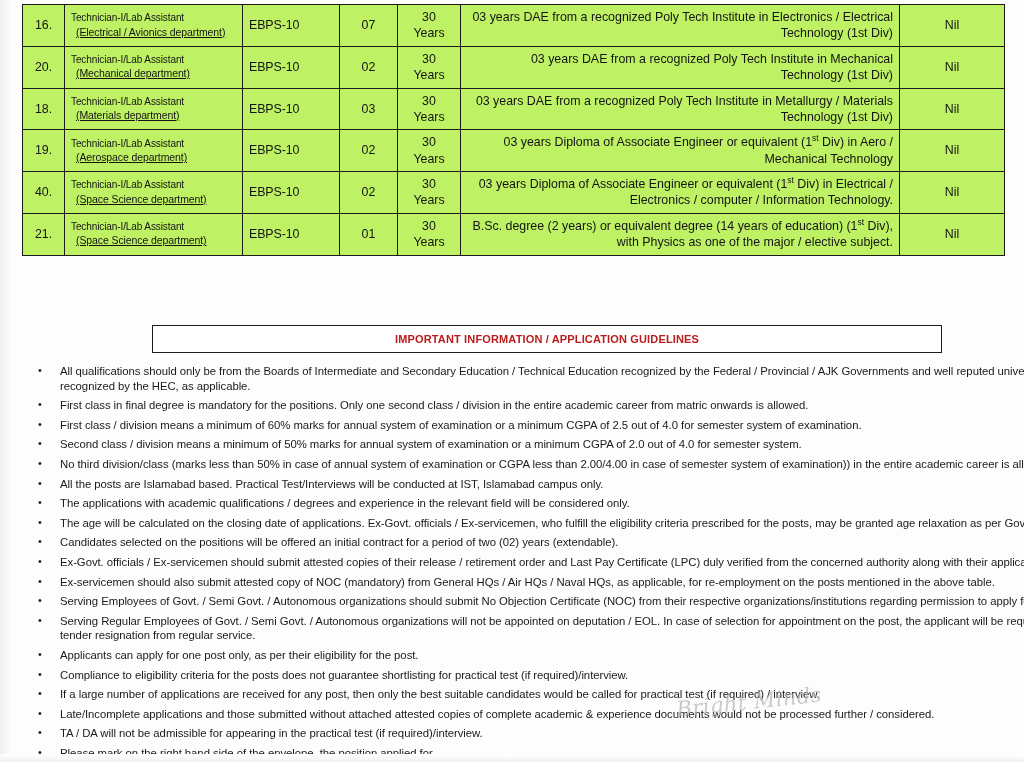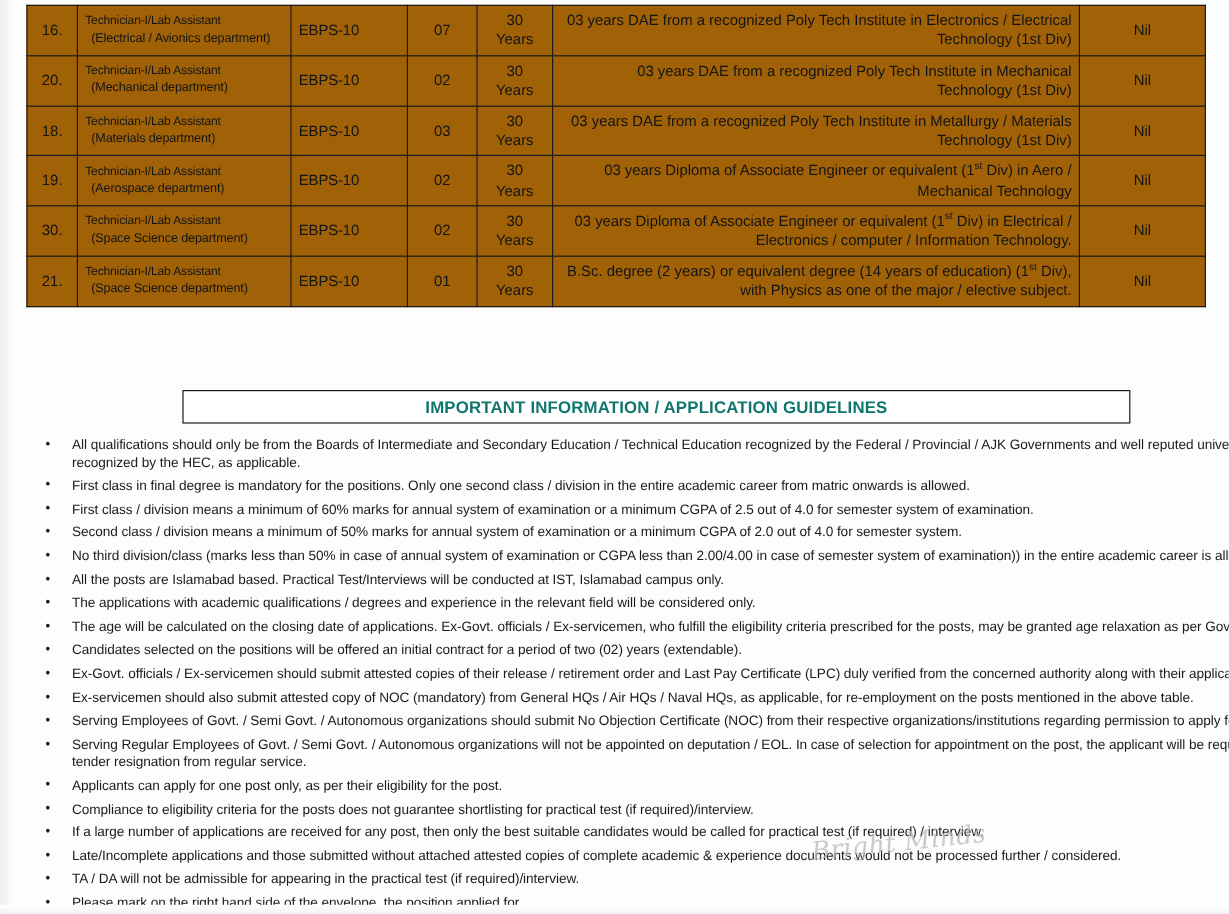--- a/index.html
+++ b/index.html
@@ -29,21 +29,21 @@
   .table-wrap {
     position: absolute;
     left: 22px;
     top: 4px;
     width: 982px;
   }
   table.jobs {
     width: 982px;
     border-collapse: collapse;
     table-layout: fixed;
-    background: #a16207;
+    background: #bef264;
   }
   table.jobs td {
     border: 1.5px solid #1b1b1b;
     padding: 4px 6px;
     vertical-align: middle;
     font-size: 12.4px;
     line-height: 1.32;
     color: #141414;
   }
   
@@ -71,20 +71,21 @@
     letter-spacing: -0.1px;
     white-space: nowrap;
   }
   td.post .post-dept {
     display: block;
     font-size: 10.5px;
     padding-left: 5px;
     letter-spacing: -0.1px;
     white-space: nowrap;
     margin-top: 1px;
+    text-decoration: underline;
   }
   td.scale {
     font-size: 13px;
     letter-spacing: -0.1px;
   }
   td.posts {
     text-align: center;
     font-size: 13px;
   }
   td.age {
@@ -117,24 +118,24 @@
     top: 325px;
     width: 788px;
     height: 26px;
     border: 1.6px solid #1b1b1b;
     background: #ffffff;
     display: flex;
     align-items: center;
     justify-content: center;
   }
   .guidelines-heading-box .heading-text {
-    font-size: 14px;
+    font-size: 11px;
     font-weight: bold;
     letter-spacing: 0.15px;
-    color: #0f766e;
+    color: #b91c1c;
     white-space: nowrap;
   }
 
   
   .guidelines {
     position: absolute;
     left: 32px;
     top: 364px;
     width: 1010px;
   }
@@ -273,21 +274,21 @@
             <td class="scale">EBPS-10</td>
             <td class="posts">02</td>
             <td class="age">
               <div>30</div>
               <div>Years</div>
             </td>
             <td class="qual"><span>03 years Diploma of Associate Engineer or equivalent (1</span><sup class="ord">st</sup><span> Div) in Aero / Mechanical Technology</span></td>
             <td class="exp">Nil</td>
           </tr>
           <tr>
-            <td class="sr">30.</td>
+            <td class="sr">40.</td>
             <td class="post">
               <span class="post-title">Technician-I/Lab Assistant</span>
               <span class="post-dept">(Space Science department)</span>
             </td>
             <td class="scale">EBPS-10</td>
             <td class="posts">02</td>
             <td class="age">
               <div>30</div>
               <div>Years</div>
             </td>

